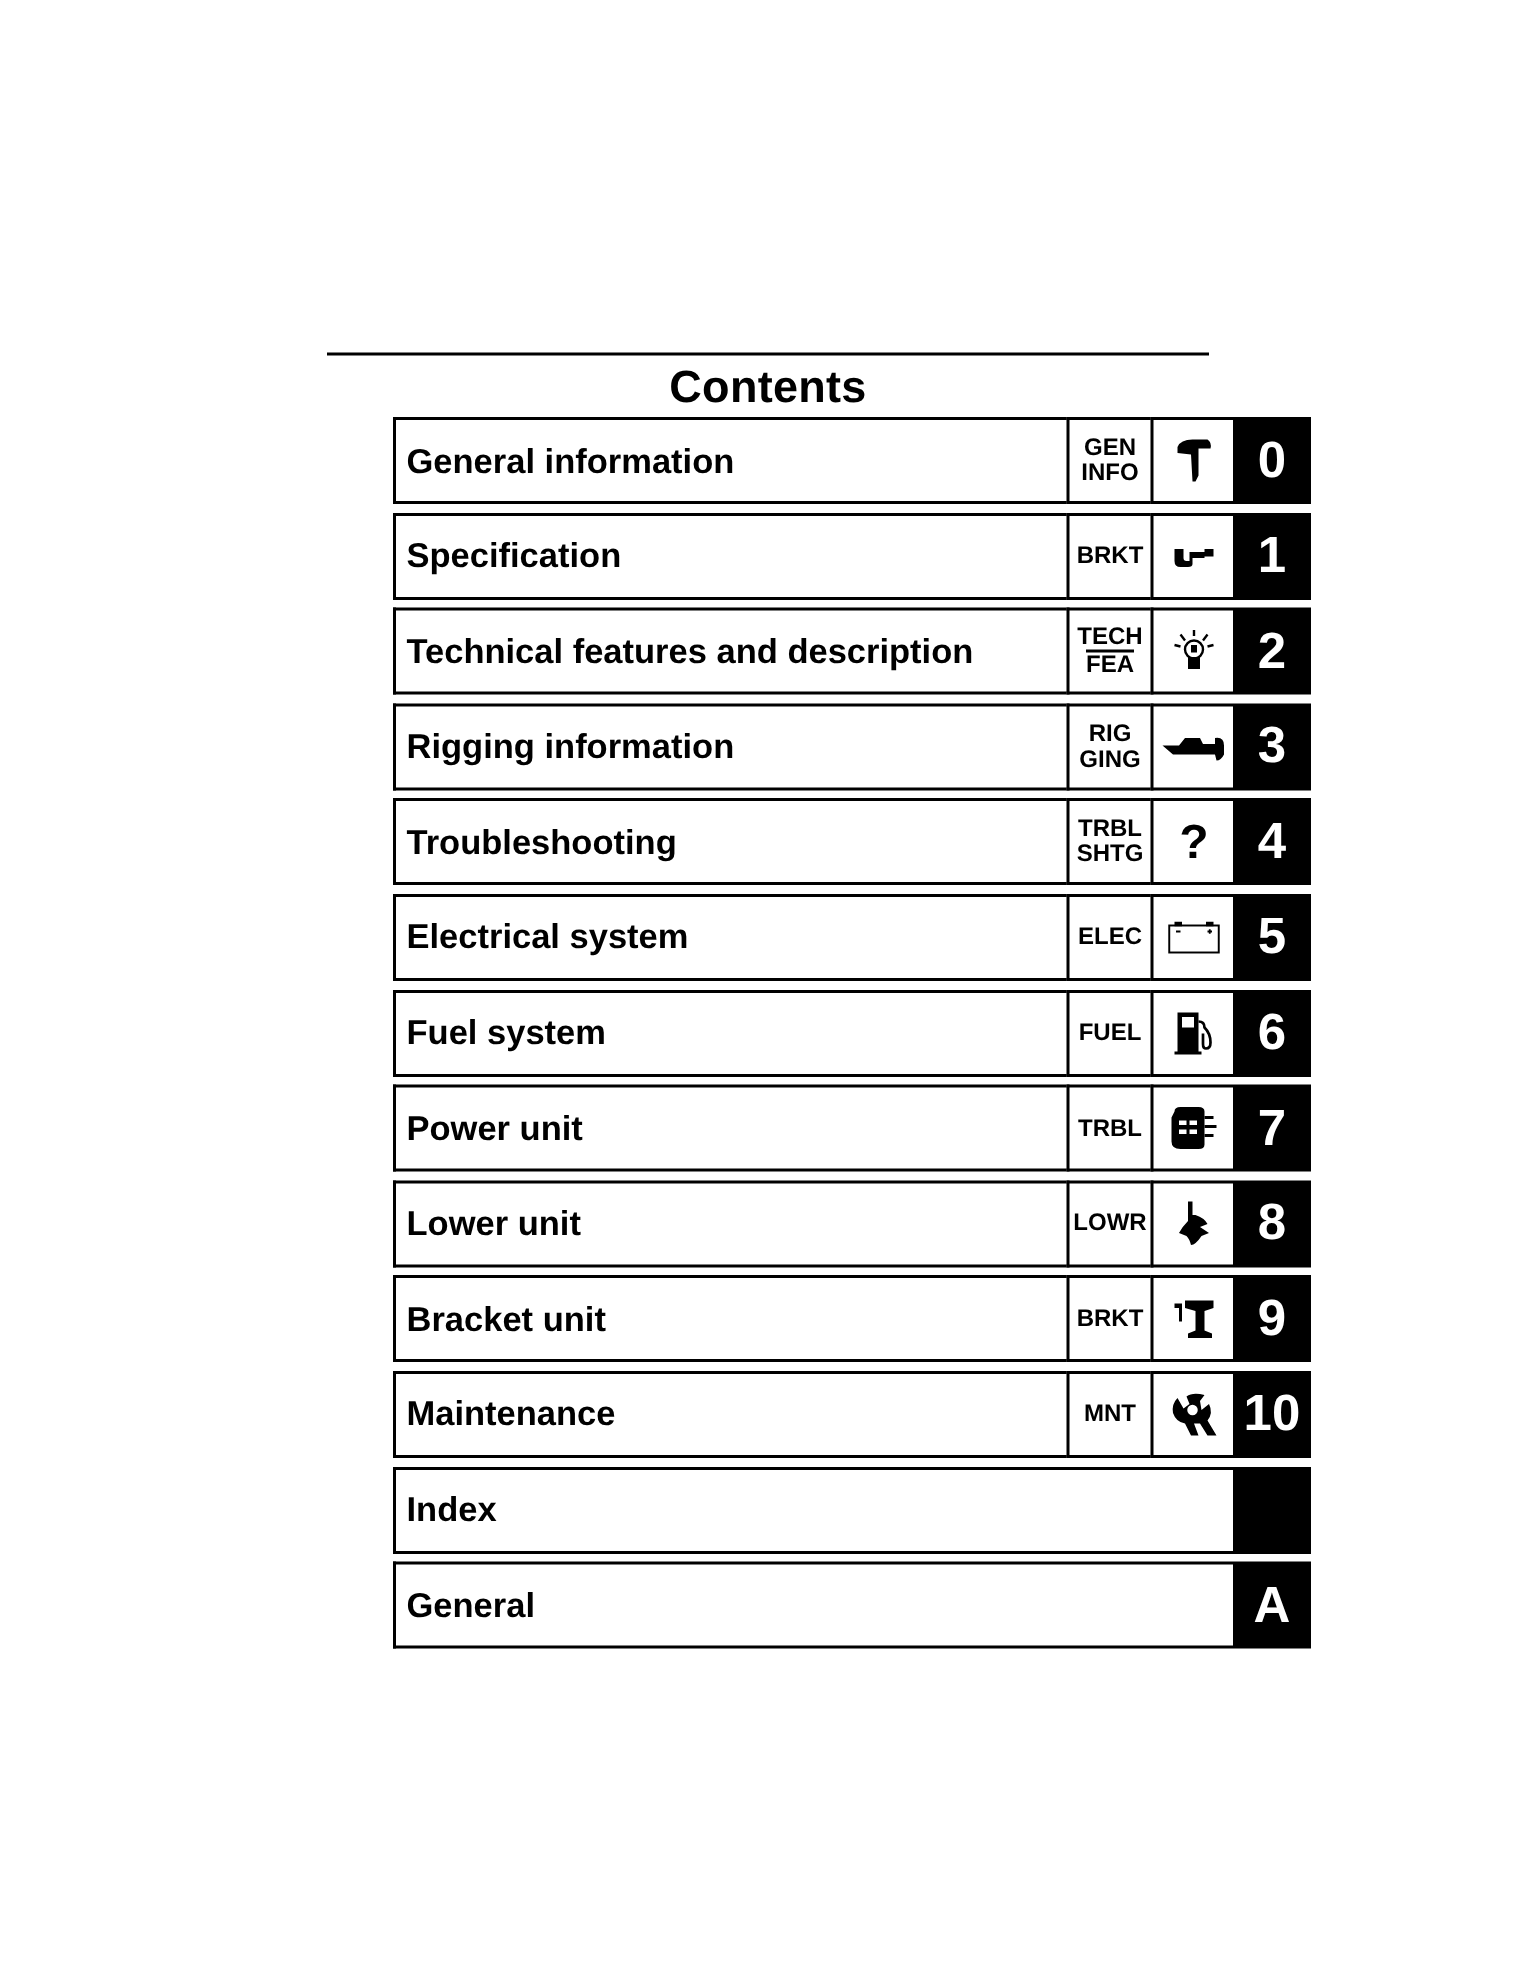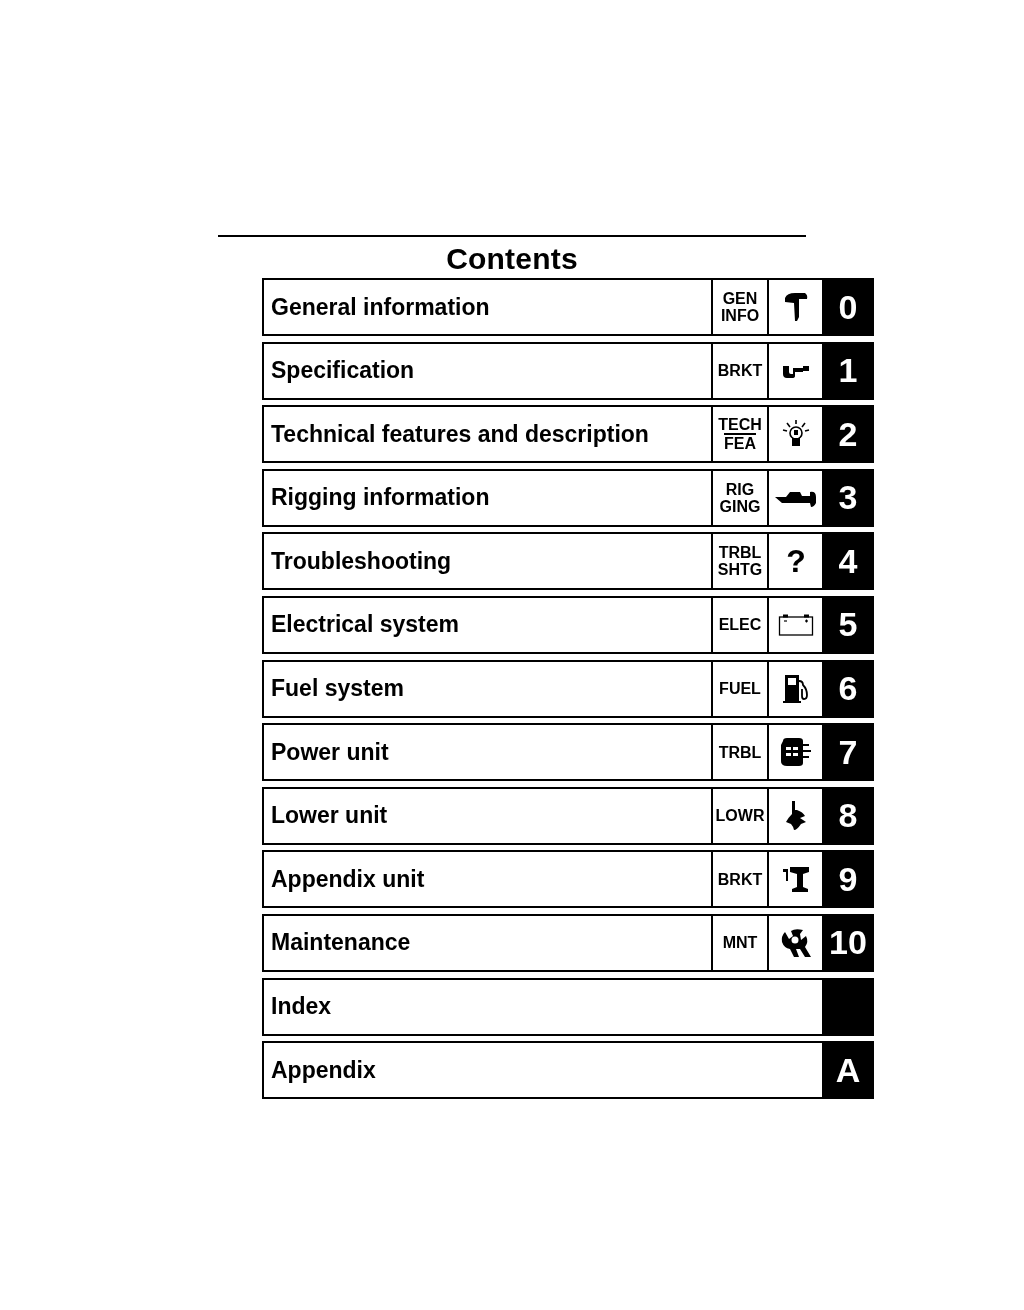--- a/index.html
+++ b/index.html
@@ -162,21 +162,21 @@
     </div>
     <div class="cell-icon">
       <svg width="26" height="32" viewBox="0 0 26 32">
         <path d="M9 1 L12 1 L12 10 L14 10 Q20 12 22 16 L17 18 L23 22 L18 24 Q14 30 11 30 Q10 26 8 24 L3 22 Q5 18 9 14 Z" fill="#000"></path>
       </svg>
     </div>
     <div class="cell-num">8</div>
   </div>
 
   <div class="row">
-    <div class="cell-label">Appendix unit</div>
+    <div class="cell-label">Bracket unit</div>
     <div class="cell-abbr">
       <span>BRKT</span>
     </div>
     <div class="cell-icon">
       <svg width="30" height="28" viewBox="0 0 30 28">
         <path d="M2 4 L7 4 L7 16 L5 16 L5 7 L2 7 Z" fill="#000"></path>
         <path d="M9 2 L28 2 L28 7 L22 9 L22 22 L27 24 L27 27 L11 27 L11 24 L16 22 L16 9 L9 7 Z" fill="#000"></path>
       </svg>
     </div>
     <div class="cell-num">9</div>
@@ -195,17 +195,17 @@
     </div>
     <div class="cell-num">10</div>
   </div>
 
   <div class="row wide">
     <div class="cell-label">Index</div>
     <div class="cell-num"></div>
   </div>
 
   <div class="row wide">
-    <div class="cell-label">Appendix</div>
+    <div class="cell-label">General</div>
     <div class="cell-num">A</div>
   </div>
 
 </div>
 
 </body></html>

